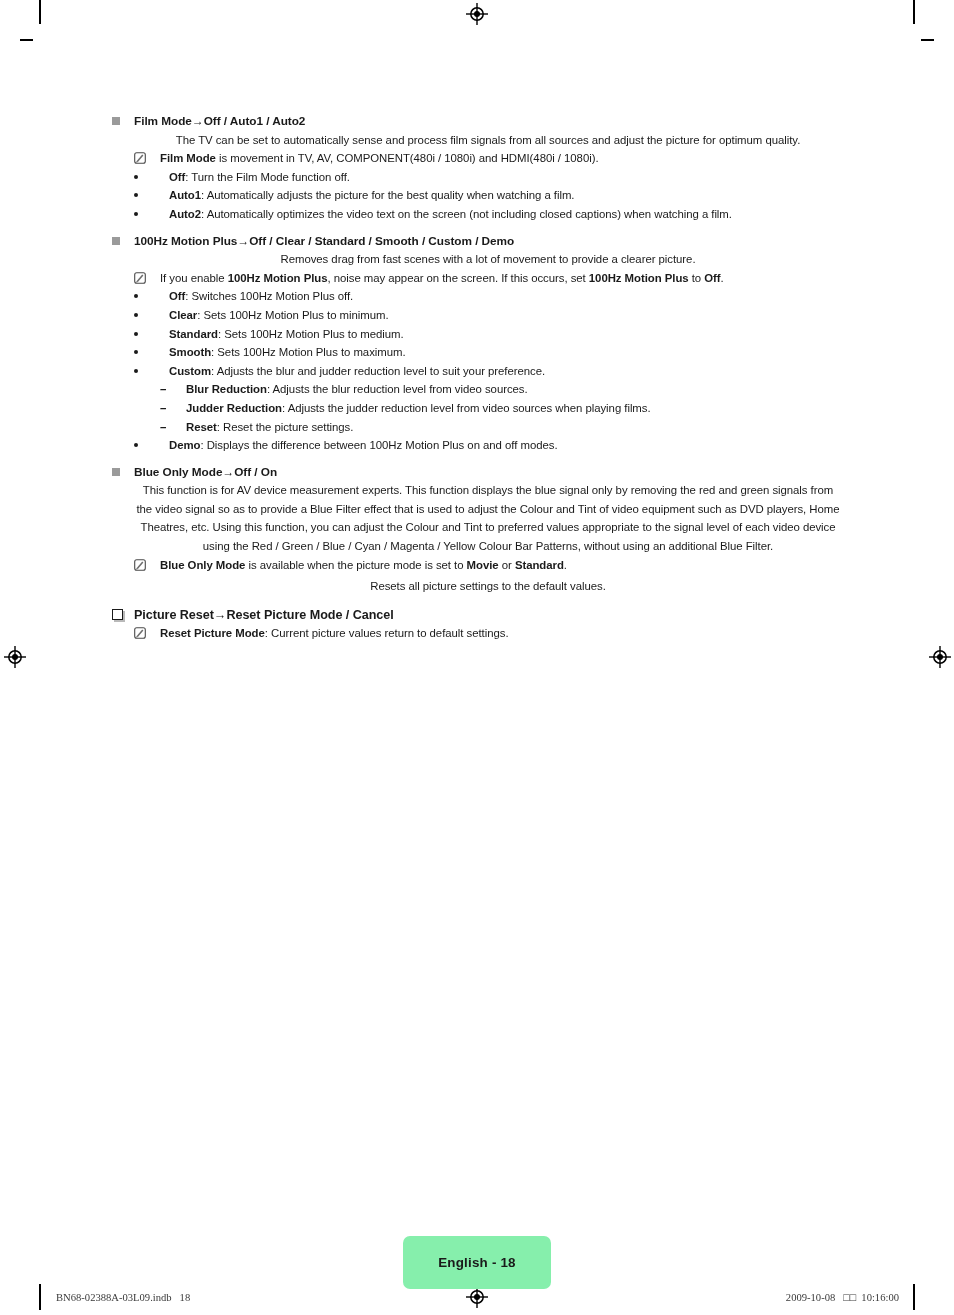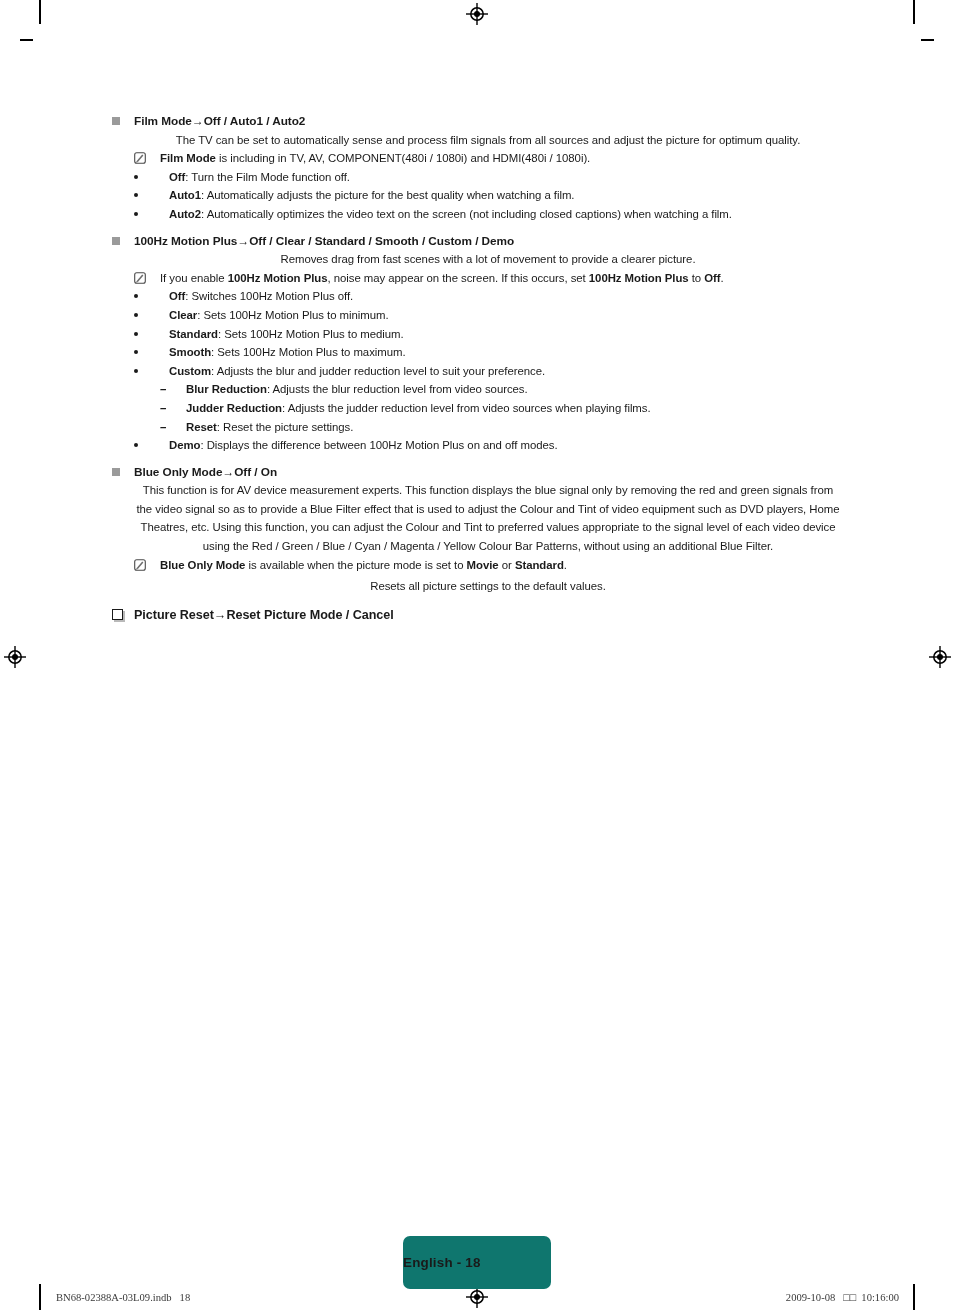--- a/index.html
+++ b/index.html
@@ -113,25 +113,25 @@
   b { font-weight: bold; }
   .arrow { font-weight: bold; }
 
   
   .page-badge {
     position: absolute;
     left: 403px;
     top: 1236px;
     width: 148px;
     height: 53px;
-    background: #0f766e;
+    background: #86efac;
     border-radius: 7px;
     display: flex;
     align-items: center;
-    justify-content: flex-start;
+    justify-content: center;
     font-size: 13.4px;
     font-weight: bold;
     color: #1a1a1a;
     letter-spacing: 0.2px;
   }
 
   
   .slug {
     position: absolute;
     font-family: "Liberation Serif", serif;
@@ -210,21 +210,21 @@
       </div>
 
       <div class="row lvl-note">
         <span class="marker">
           <svg class="note-ico" viewBox="0 0 12 12">
             <rect x="0.7" y="0.7" width="10.6" height="10.6" rx="2" ry="2" fill="none" stroke="#4a4a4a" stroke-width="1.1"></rect>
             <path d="M2.7 9.1 L8.2 2.4 L9.4 3.4 L3.9 10.0 Z" fill="#6e6e6e"></path>
             <path d="M2.7 9.1 L3.9 10.0 L2.3 10.4 Z" fill="#3a3a3a"></path>
           </svg>
         </span>
-        <span class="row-text"><b>Film Mode</b><span> is including in TV, AV, COMPONENT(480i / 1080i) and HDMI(480i / 1080i).</span></span>
+        <span class="row-text"><b>Film Mode</b><span> is movement in TV, AV, COMPONENT(480i / 1080i) and HDMI(480i / 1080i).</span></span>
       </div>
 
       <div class="row lvl-bullet">
         <span class="marker">
             <i class="dot"></i>
           </span>
         <span class="row-text"><b>Off</b><span>: Turn the Film Mode function off.</span></span>
       </div>
       <div class="row lvl-bullet">
         <span class="marker">
@@ -359,20 +359,30 @@
 
       <div class="row lvl-head2">
         <span class="marker">
             <i class="sq-hollow"></i>
           </span>
         <span class="row-text">
           <b>Picture Reset</b><span class="arrow">→</span><b>Reset Picture Mode / Cancel</b>
         </span>
       </div>
 
+      <div class="row lvl-note">
+        <span class="marker">
+          <svg class="note-ico" viewBox="0 0 12 12">
+            <rect x="0.7" y="0.7" width="10.6" height="10.6" rx="2" ry="2" fill="none" stroke="#4a4a4a" stroke-width="1.1"></rect>
+            <path d="M2.7 9.1 L8.2 2.4 L9.4 3.4 L3.9 10.0 Z" fill="#6e6e6e"></path>
+            <path d="M2.7 9.1 L3.9 10.0 L2.3 10.4 Z" fill="#3a3a3a"></path>
+          </svg>
+        </span>
+        <span class="row-text"><b>Reset Picture Mode</b><span>: Current picture values return to default settings.</span></span>
+      </div>
     </div>
 
   </div>
 
   <div class="page-badge">
     <span>English - 18</span>
   </div>
 
   <div class="slug slug-left">BN68-02388A-03L09.indb   18</div>
   <div class="slug slug-right">2009-10-08   □□  10:16:00</div>

